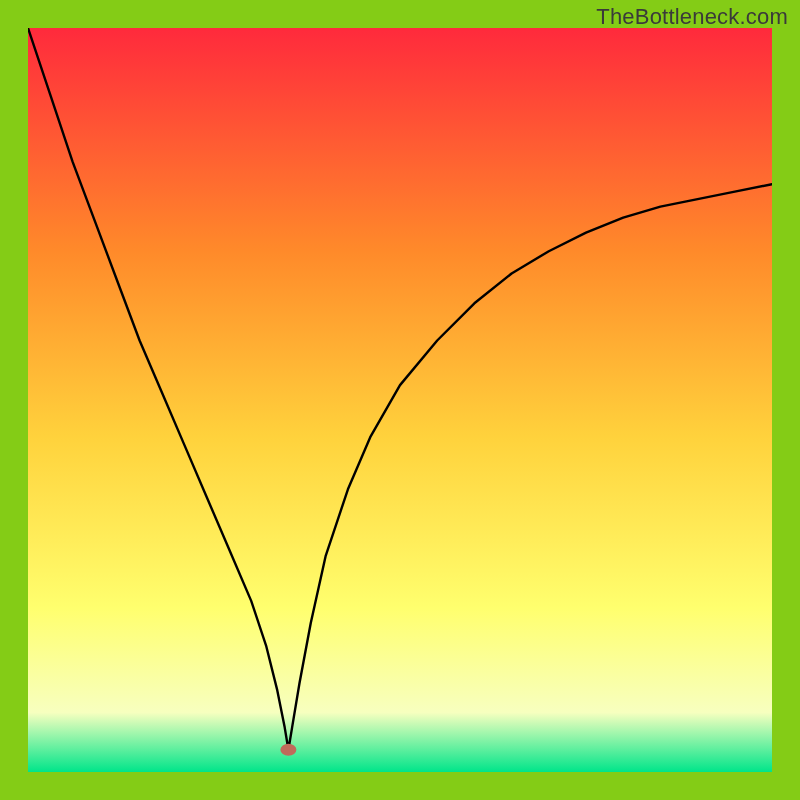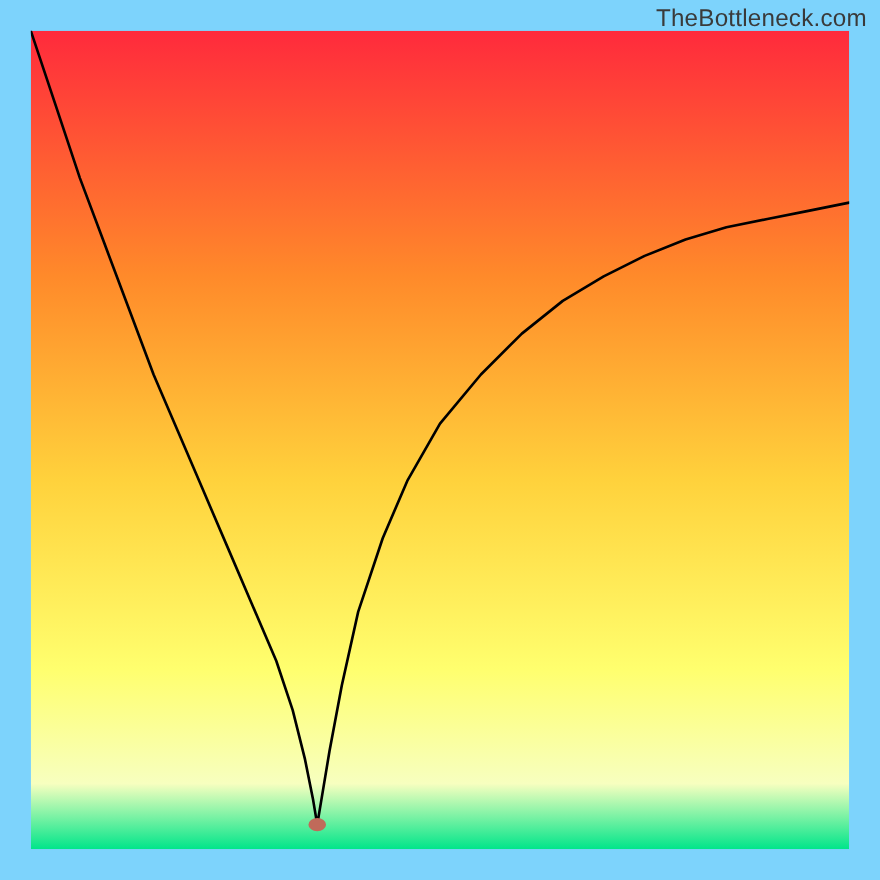--- a/index.html
+++ b/index.html
@@ -8,21 +8,21 @@
     width: 800px;
     height: 800px;
     background: #000;
     font-family: Arial, Helvetica, sans-serif;
     overflow: hidden;
   }
   .frame {
     position: relative;
     width: 800px;
     height: 800px;
-    background: #7dd3fc;
+    background: #84cc16;
   }
   .watermark {
     position: absolute;
     top: 4px;
     right: 12px;
     color: #3a3a3a;
     font-size: 22px;
     font-weight: 500;
     letter-spacing: 0.2px;
     z-index: 10;

